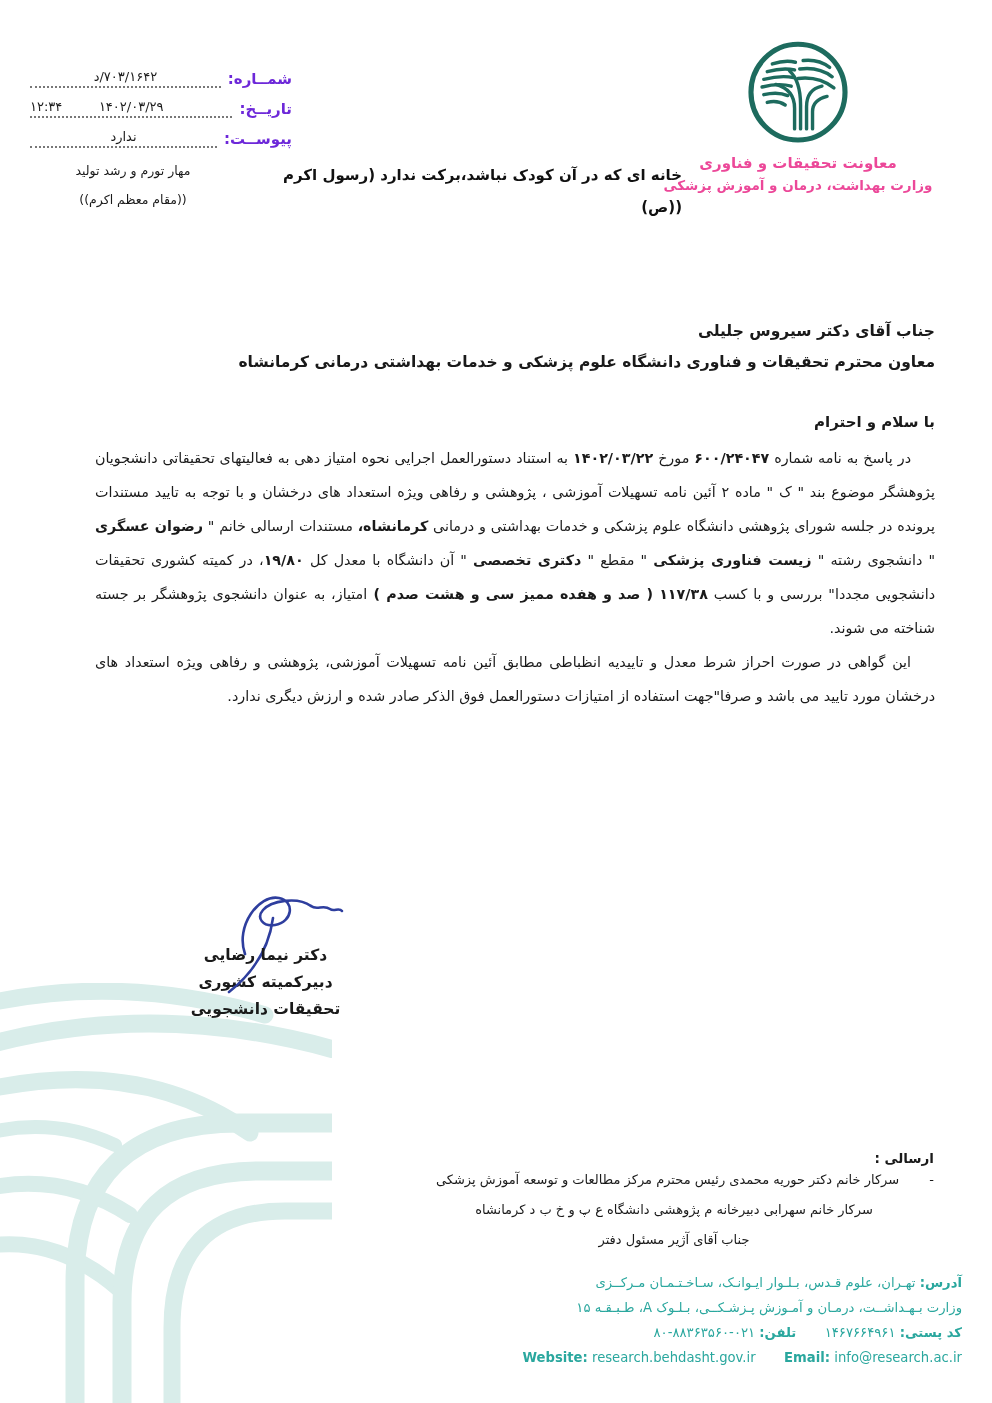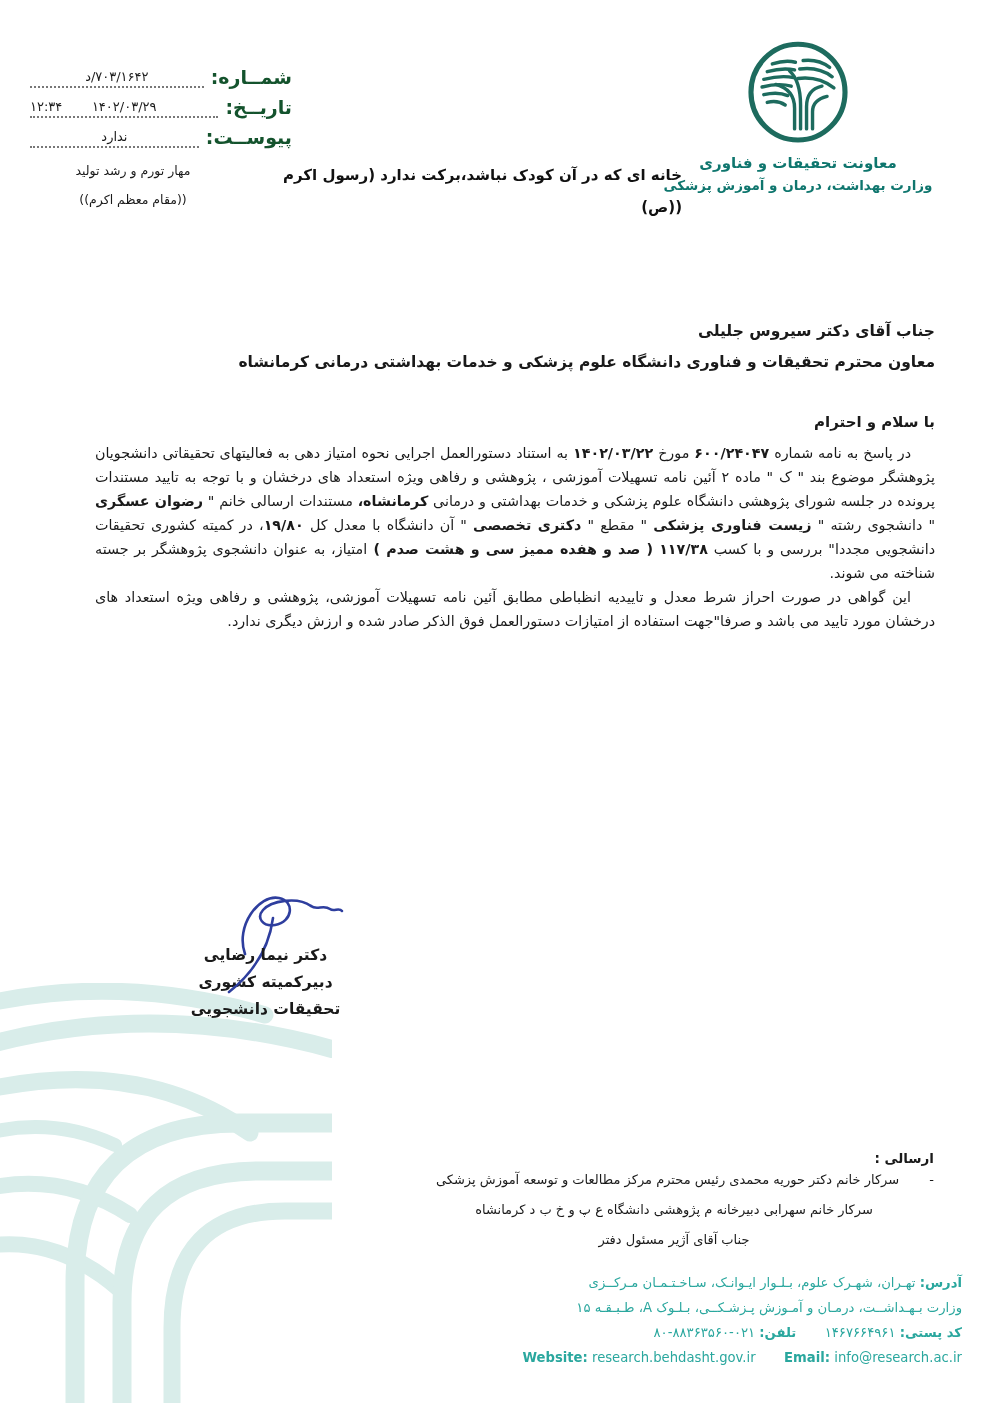--- a/index.html
+++ b/index.html
@@ -3,42 +3,42 @@
 <meta charset="utf-8">
 <style>
   html,body{margin:0;padding:0;background:#e8e8e8;}
   .page{
     position:relative;width:992px;height:1403px;margin:0 auto;background:#ffffff;
     overflow:hidden;font-family:"DejaVu Sans",sans-serif;color:#1a1a1a;
   }
   
   .meta{position:absolute;left:30px;top:58px;width:262px;}
   .meta-row{display:flex;direction:rtl;align-items:flex-end;height:30px;}
-  .meta-label{color:#14532d;font-weight:bold;font-size:19px;white-space:nowrap;margin-left:7px;}
+  .meta-label{color:#6d28d9;font-weight:bold;font-size:15px;white-space:nowrap;margin-left:7px;}
   .meta-line{flex:1;border-bottom:2px dotted #777;direction:rtl;text-align:center;
              font-size:13px;padding-bottom:1px;position:relative;line-height:1.2;}
   .meta-time{position:absolute;left:0;bottom:1px;font-size:13px;}
   
   .slogan{position:absolute;left:44px;top:157px;width:178px;text-align:center;
           font-size:12.5px;line-height:2.3;direction:rtl;}
   
   .hadith{position:absolute;left:270px;top:160px;width:412px;direction:rtl;text-align:right;
           font-weight:bold;font-size:15px;line-height:2.1;color:#111;}
   .bidi-literal{direction:ltr;unicode-bidi:bidi-override;}
   
-  .brand{position:absolute;right:34px;top:40px;width:320px;text-align:center;color:#0f766e;}
+  .brand{position:absolute;right:34px;top:40px;width:320px;text-align:center;color:#ec4899;}
   .brand svg{display:block;margin:0 auto;}
   .brand-line1{font-weight:bold;font-size:15px;margin-top:8px;direction:rtl;}
   .brand-line2{font-weight:bold;font-size:13.5px;margin-top:5px;direction:rtl;}
   
   .letter{position:absolute;left:95px;right:57px;top:322px;direction:rtl;}
   .to1{font-size:15.5px;font-weight:bold;}
   .to2{font-size:15.5px;font-weight:bold;margin-top:13px;}
   .sal{font-size:15px;font-weight:bold;margin-top:42px;}
-  .para{font-size:14.3px;line-height:24px;text-align:justify;text-indent:24px;margin:10px 0 0 0;}
+  .para{font-size:14.3px;line-height:34px;text-align:justify;text-indent:24px;margin:10px 0 0 0;}
   .para.second{margin-top:0;}
   
   .sig{position:absolute;left:163px;top:884px;width:205px;text-align:center;direction:rtl;}
   .sig svg{position:absolute;left:48px;top:-6px;}
   .sig-name{margin-top:58px;font-weight:bold;font-size:15.5px;line-height:27px;position:relative;}
   .sig-line{font-weight:bold;font-size:15.5px;line-height:27px;}
   
   .cc{position:absolute;right:58px;top:1150px;width:520px;direction:rtl;font-size:13px;}
   .cc-head{font-weight:bold;font-size:13.5px;letter-spacing:3px;text-align:right;}
   .cc-line1{margin-top:4px;text-align:right;line-height:1.6;}
@@ -159,21 +159,21 @@
       <span class="cc-dash">-</span>
       <span>سرکار خانم دکتر حوریه محمدی رئیس محترم مرکز مطالعات و توسعه آموزش پزشکی</span>
     </div>
     <div class="cc-line2">سرکار خانم سهرابی دبیرخانه م پژوهشی دانشگاه ع پ و خ ب د کرمانشاه</div>
     <div class="cc-line3">جناب آقای آژیر مسئول دفتر</div>
   </div>
 
   <div class="footer">
     <div class="f-line">
       <span class="f-label">آدرس:</span>
-      <span>تهـران، شهـرک علوم، بـلـوار ایـوانـک، سـاخـتـمـان مـرکــزی</span>
+      <span>تهـران، علوم قـدس، بـلـوار ایـوانـک، سـاخـتـمـان مـرکــزی</span>
     </div>
     <div class="f-line">وزارت بـهـداشــت، درمـان و آمـوزش پـزشـکــی، بـلـوک A، طـبـقـه ۱۵</div>
     <div class="f-line">
       <span class="f-label">کد پستی:</span>
       <span>۱۴۶۷۶۶۴۹۶۱</span>
       <span class="f-gap"></span>
       <span class="f-label">تلفن:</span>
       <span>۰۲۱-۸۸۳۶۳۵۶۰-۸۰</span>
     </div>
     <div class="f-line f-latin">

